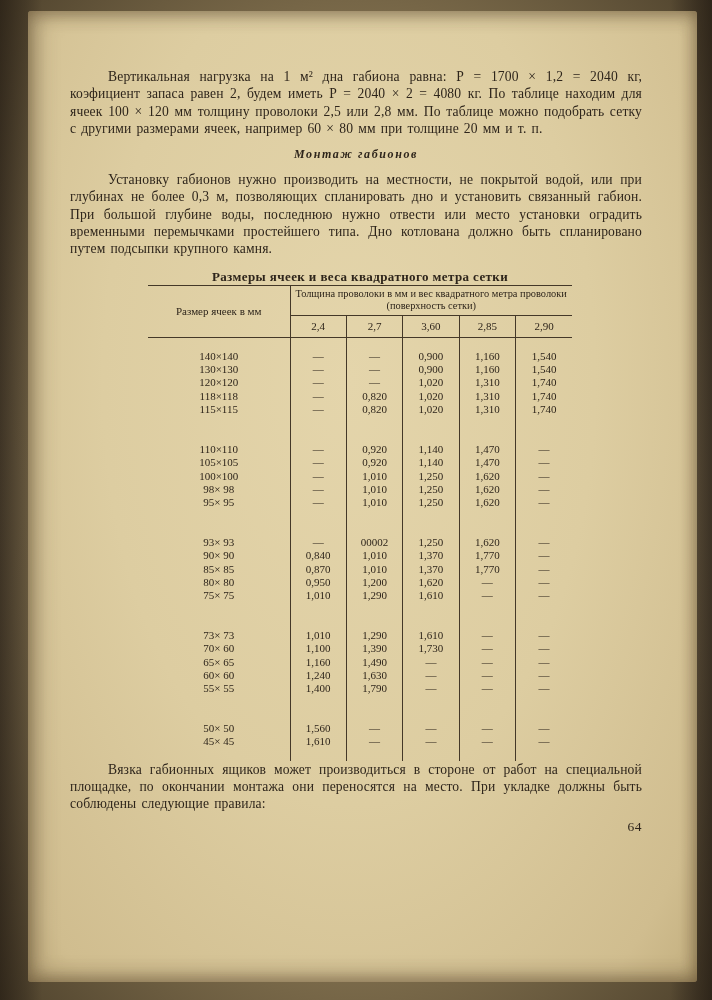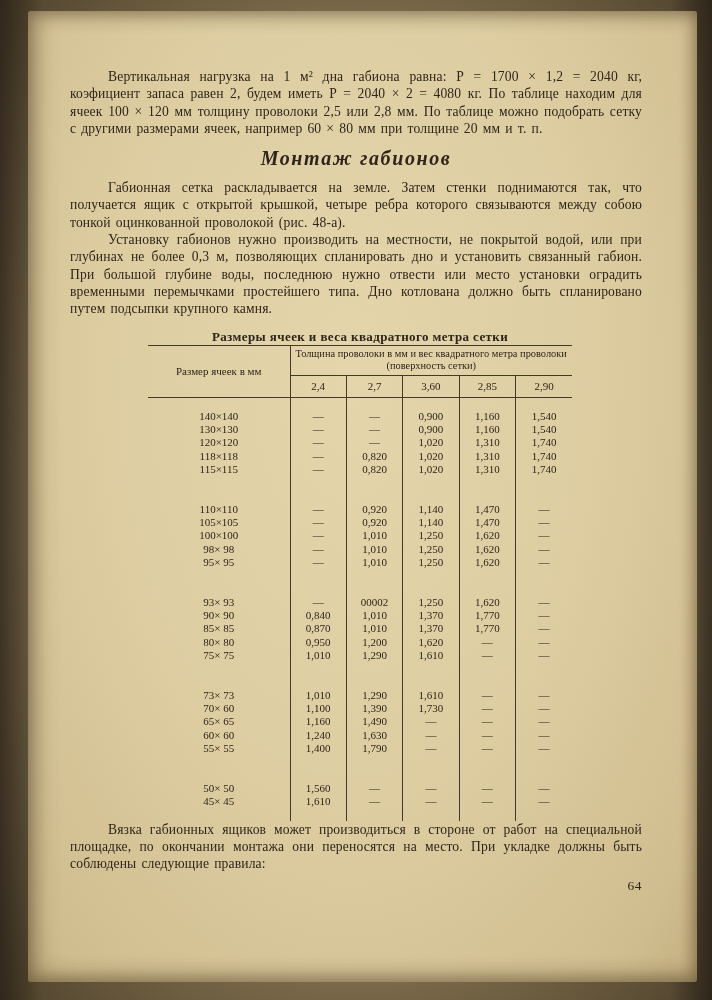--- a/index.html
+++ b/index.html
@@ -38,21 +38,21 @@
     text-align:justify;
     text-indent:38px;
     letter-spacing:.15px;
     word-spacing:1.5px;
   }
   .heading{
     margin:10px 0 9px 0;
     text-align:center;
     font-style:italic;
     font-weight:bold;
-    font-size:20px;
+    font-size:12px;
     letter-spacing:1.6px;
   }
   .table-caption-row{
     margin-top:11px;
     margin-left:78px;
     width:424px;
     text-align:center;
     font-weight:bold;
     font-size:13px;
     letter-spacing:.4px;
@@ -117,21 +117,20 @@
 <body>
 
 <div class="photo">
   <div class="page">
     <div class="content">
 
       <p class="body">Вертикальная нагрузка на 1 м² дна габиона равна: Р = 1700 × 1,2 = 2040 кг, коэфициент запаса равен 2, будем иметь Р = 2040 × 2 = 4080 кг. По таблице находим для ячеек 100 × 120 мм толщину проволоки 2,5 или 2,8 мм. По таблице можно подобрать сетку с другими размерами ячеек, например 60 × 80 мм при толщине 20 мм и т. п.</p>
 
       <div class="heading">Монтаж габионов</div>
 
-      <p class="body">Габионная сетка раскладывается на земле. Затем стенки поднимаются так, что получается ящик с открытой крышкой, четыре ребра которого связываются между собою тонкой оцинкованной проволокой (рис. 48-а).</p>
 
       <p class="body">Установку габионов нужно производить на местности, не покрытой водой, или при глубинах не более 0,3 м, позволяющих спланировать дно и установить связанный габион. При большой глубине воды, последнюю нужно отвести или место установки оградить временными перемычками простейшего типа. Дно котлована должно быть спланировано путем подсыпки крупного камня.</p>
 
       <div class="table-caption-row">Размеры ячеек и веса квадратного метра сетки</div>
 
       <table class="mesh">
         <colgroup>
           <col class="c1">
             <col>
             <col>

